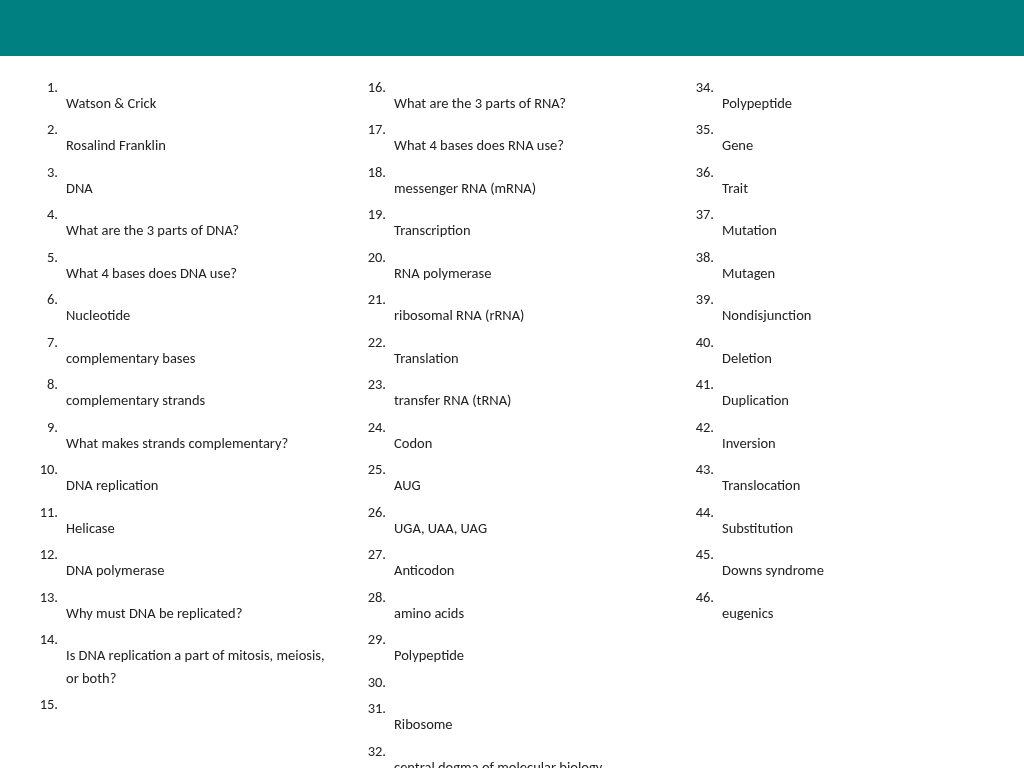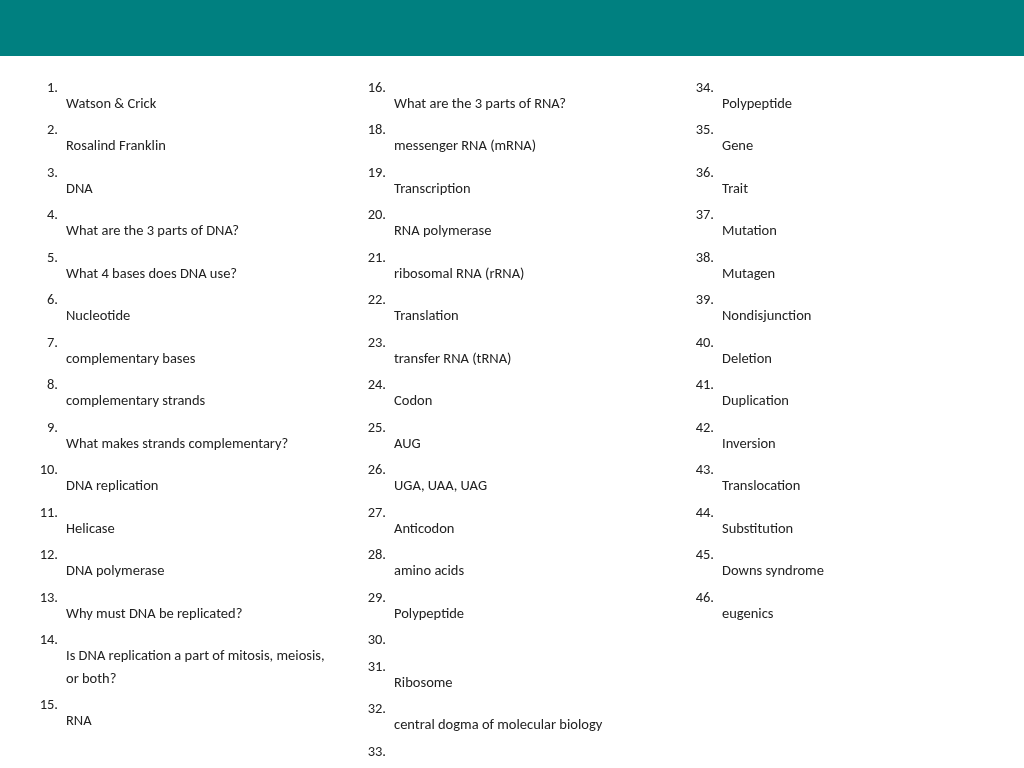--- a/index.html
+++ b/index.html
@@ -130,30 +130,33 @@
         <li class="vocab-item">
           <span class="num">13.</span>
           <span class="term">Why must DNA be replicated?</span>
         </li>
         <li class="vocab-item">
           <span class="num">14.</span>
           <span class="term">Is DNA replication a part of mitosis, meiosis, or both?</span>
         </li>
         <li class="vocab-item">
           <span class="num">15.</span>
-          <span class="term">RNA</span>
         </li>
       </ol>
   </div>
 
   <div class="column">
     <ol id="col2-list">
         <li class="vocab-item">
           <span class="num">16.</span>
           <span class="term">What are the 3 parts of RNA?</span>
+        </li>
+        <li class="vocab-item">
+          <span class="num">17.</span>
+          <span class="term">What 4 bases does RNA use?</span>
         </li>
         <li class="vocab-item">
           <span class="num">18.</span>
           <span class="term">messenger RNA (mRNA)</span>
         </li>
         <li class="vocab-item">
           <span class="num">19.</span>
           <span class="term">Transcription</span>
         </li>
         <li class="vocab-item">

